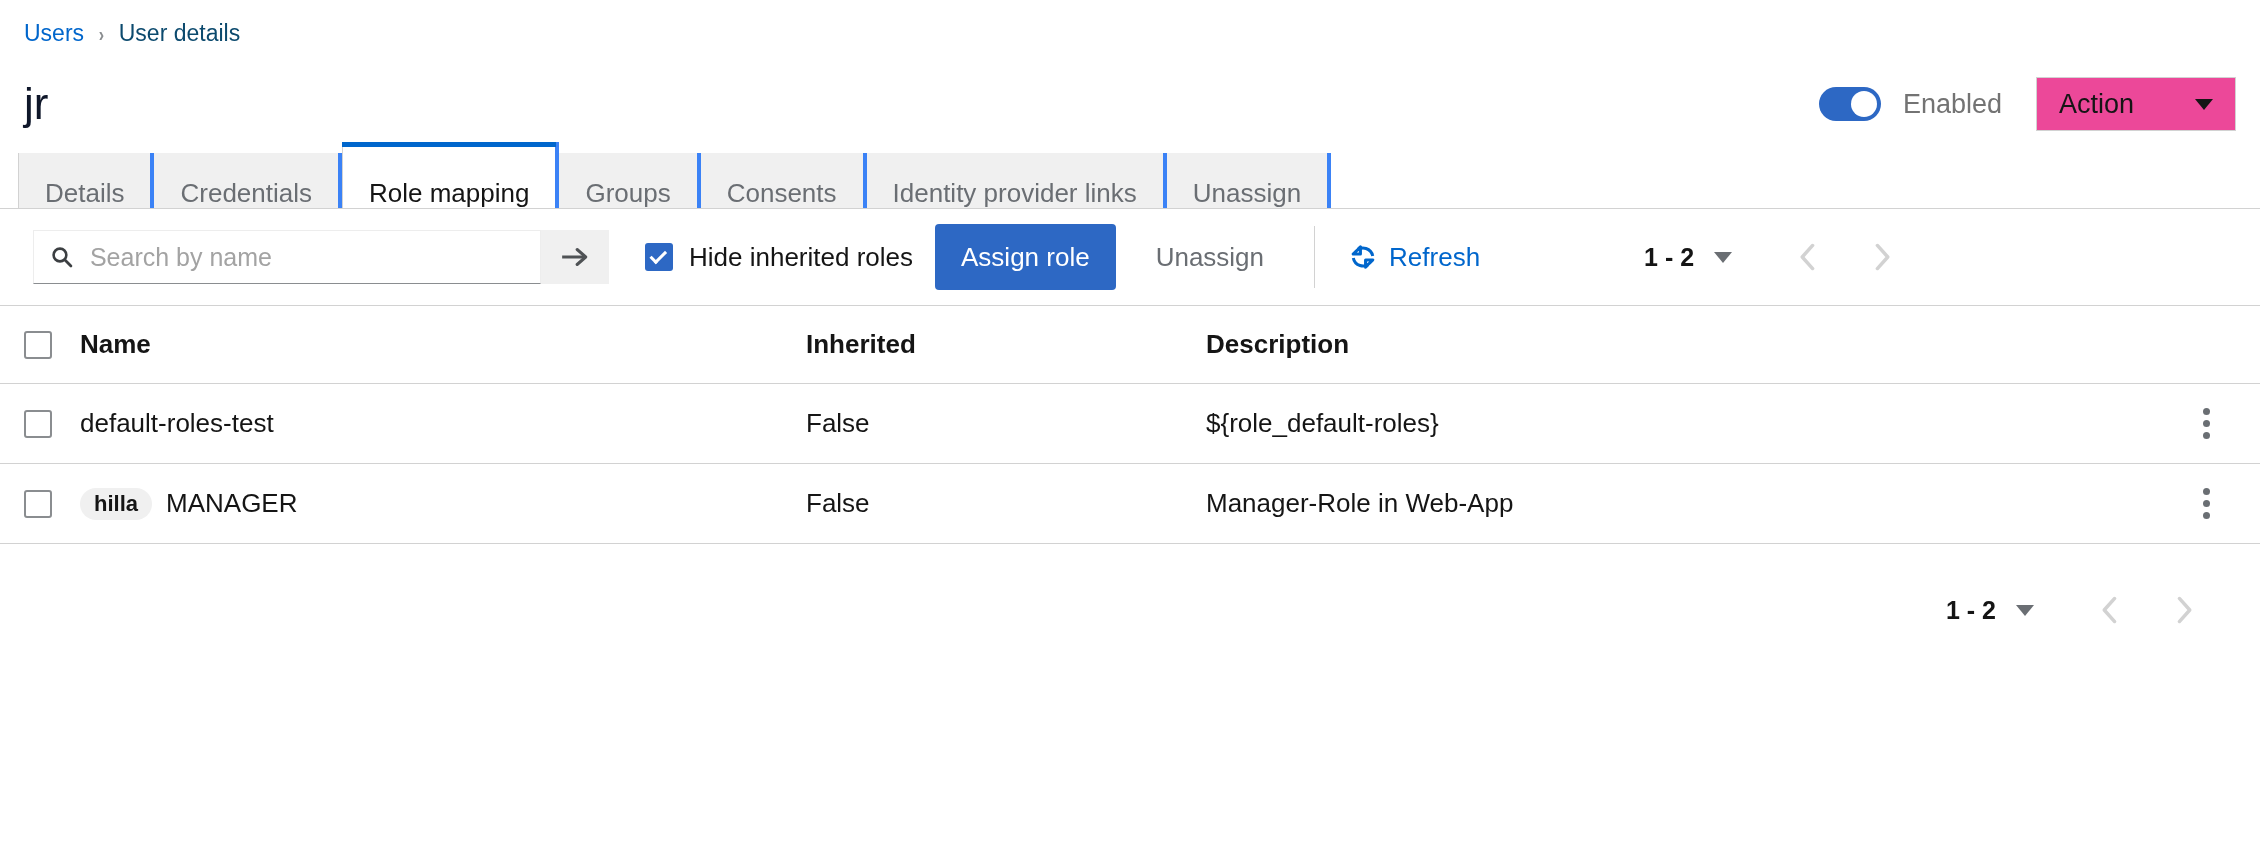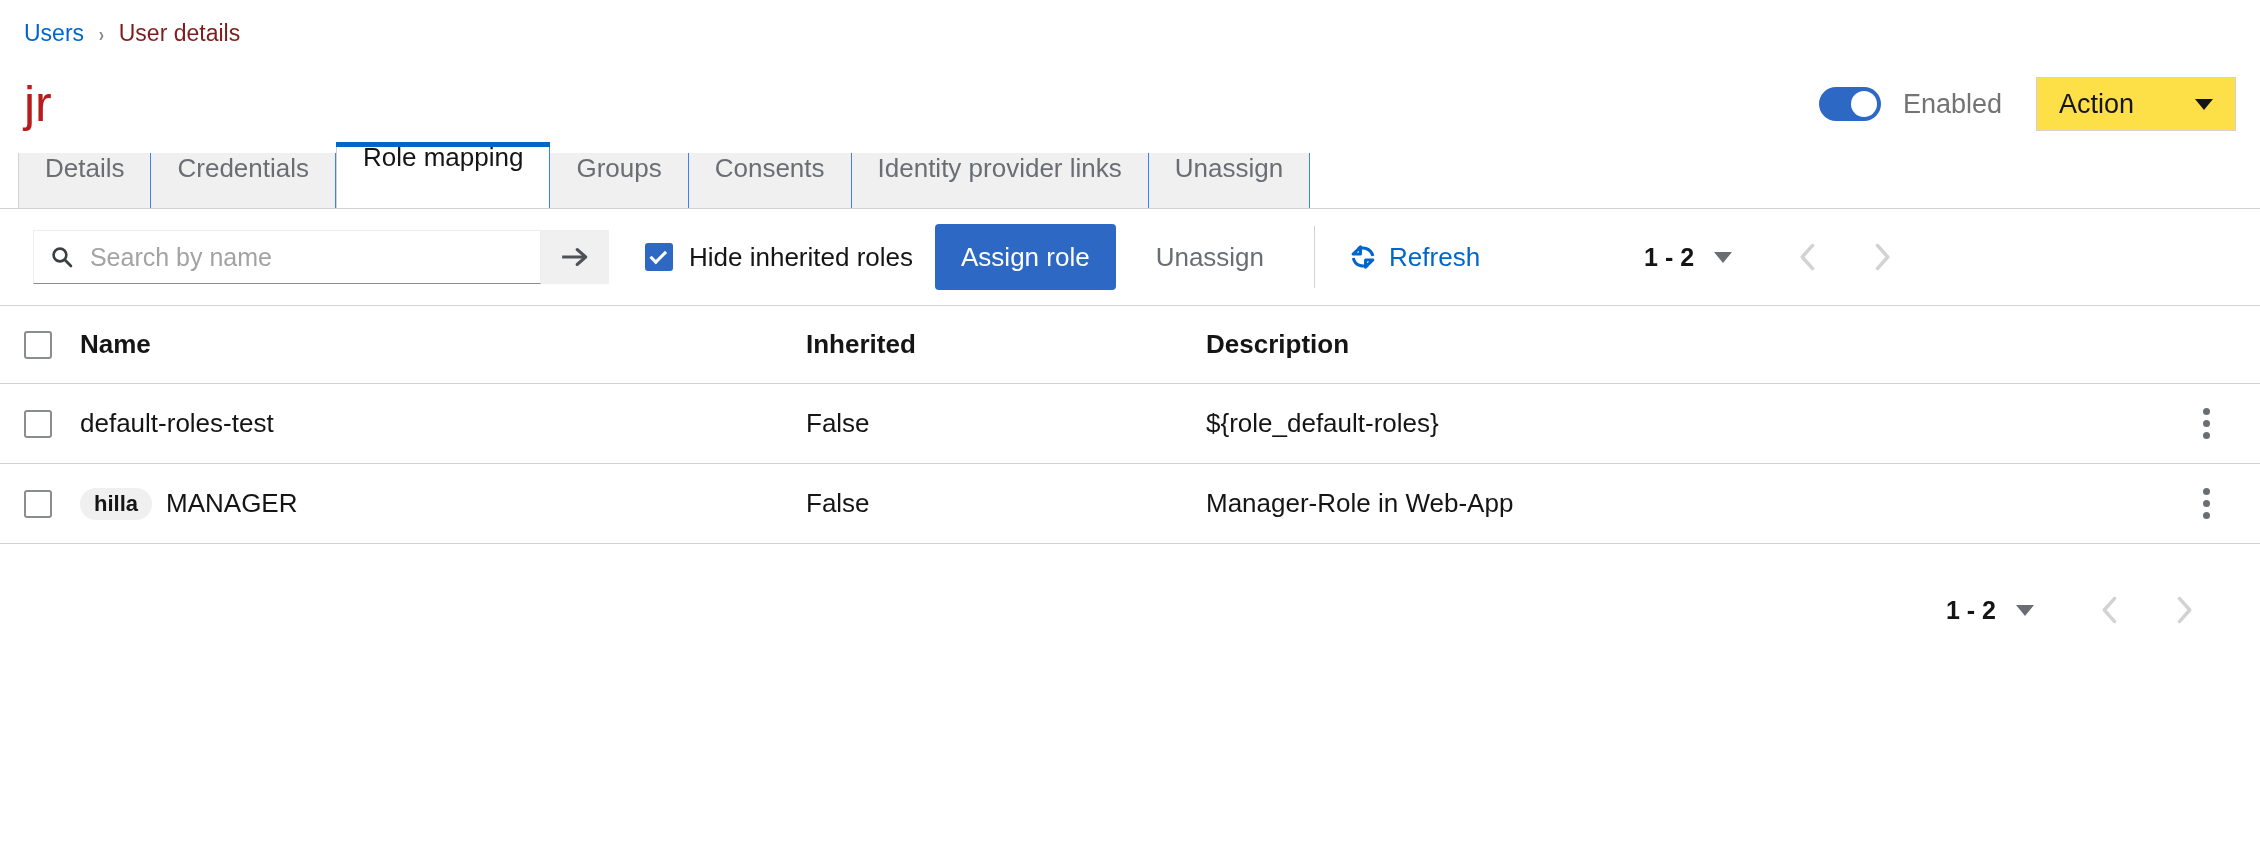--- a/index.html
+++ b/index.html
@@ -31,36 +31,36 @@
     text-decoration: none;
     cursor: pointer;
   }
   .breadcrumb .crumb-sep {
     color: #8a8d90;
     font-size: 20px;
     font-weight: bold;
     transform: scaleX(0.8);
   }
   .breadcrumb .crumb-current {
-    color: #7f1d1d;
+    color: #0c4a6e;
   }
 
   
   .page-header {
     display: flex;
     align-items: center;
     justify-content: space-between;
     padding: 26px 24px 0 24px;
     height: 92px;
   }
   .page-title {
-    font-size: 50px;
+    font-size: 44px;
     font-weight: 400;
     line-height: 1;
-    color: #b91c1c;
+    color: #0f172a;
     margin: 0;
   }
   .header-actions {
     display: flex;
     align-items: center;
     gap: 34px;
   }
   .toggle-wrap {
     display: flex;
     align-items: center;
@@ -91,21 +91,21 @@
   }
   .action-btn {
     display: flex;
     align-items: center;
     justify-content: space-between;
     gap: 26px;
     min-width: 200px;
     height: 54px;
     padding: 0 22px;
     border: 1px solid #d2d2d2;
-    background: #fde047;
+    background: #ec4899;
     font-size: 27px;
     color: #151515;
     cursor: pointer;
     font-family: inherit;
   }
   .caret-down {
     width: 0; height: 0;
     border-left: 9px solid transparent;
     border-right: 9px solid transparent;
     border-top: 11px solid #151515;
@@ -118,26 +118,26 @@
     align-items: flex-end;
     padding-left: 18px;
     margin-top: 14px;
     height: 58px;
     position: relative;
   }
   .tab {
     position: relative;
     height: 56px;
     display: flex;
-    align-items: flex-start;
+    align-items: flex-end;
     padding: 0 26px;
     font-size: 26px;
     color: #6a6e73;
     background: #f0f0f0;
-    border-right: 1px solid #3b82f6;
+    border-right: 4px solid #3b82f6;
     cursor: pointer;
     white-space: nowrap;
   }
   .tab:first-child { border-left: 1px solid #d2d2d2; }
   .tab.active {
     background: #ffffff;
     color: #151515;
     border-left: 1px solid #d2d2d2;
     height: 67px;
   }

